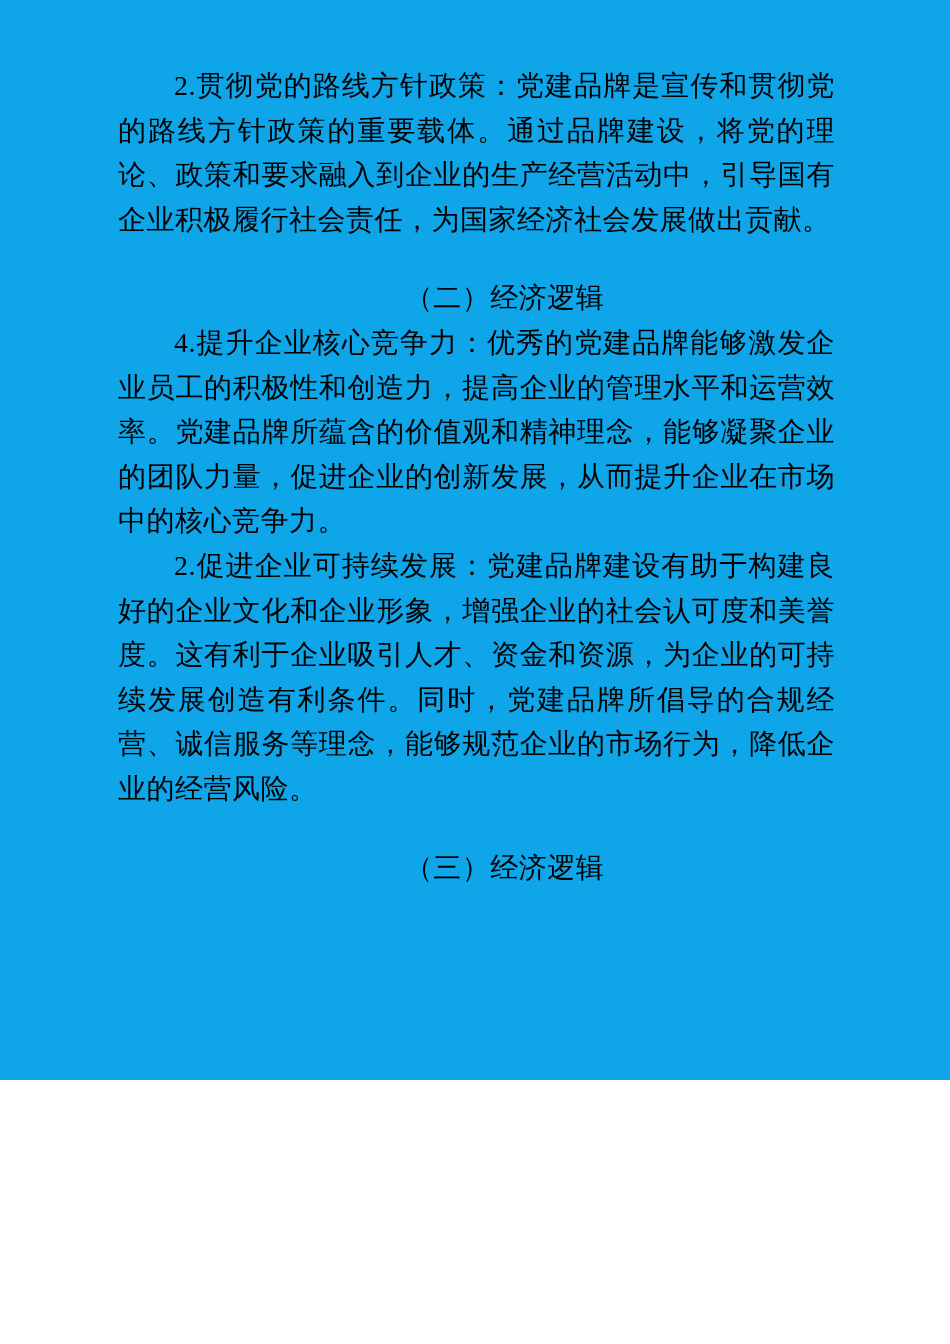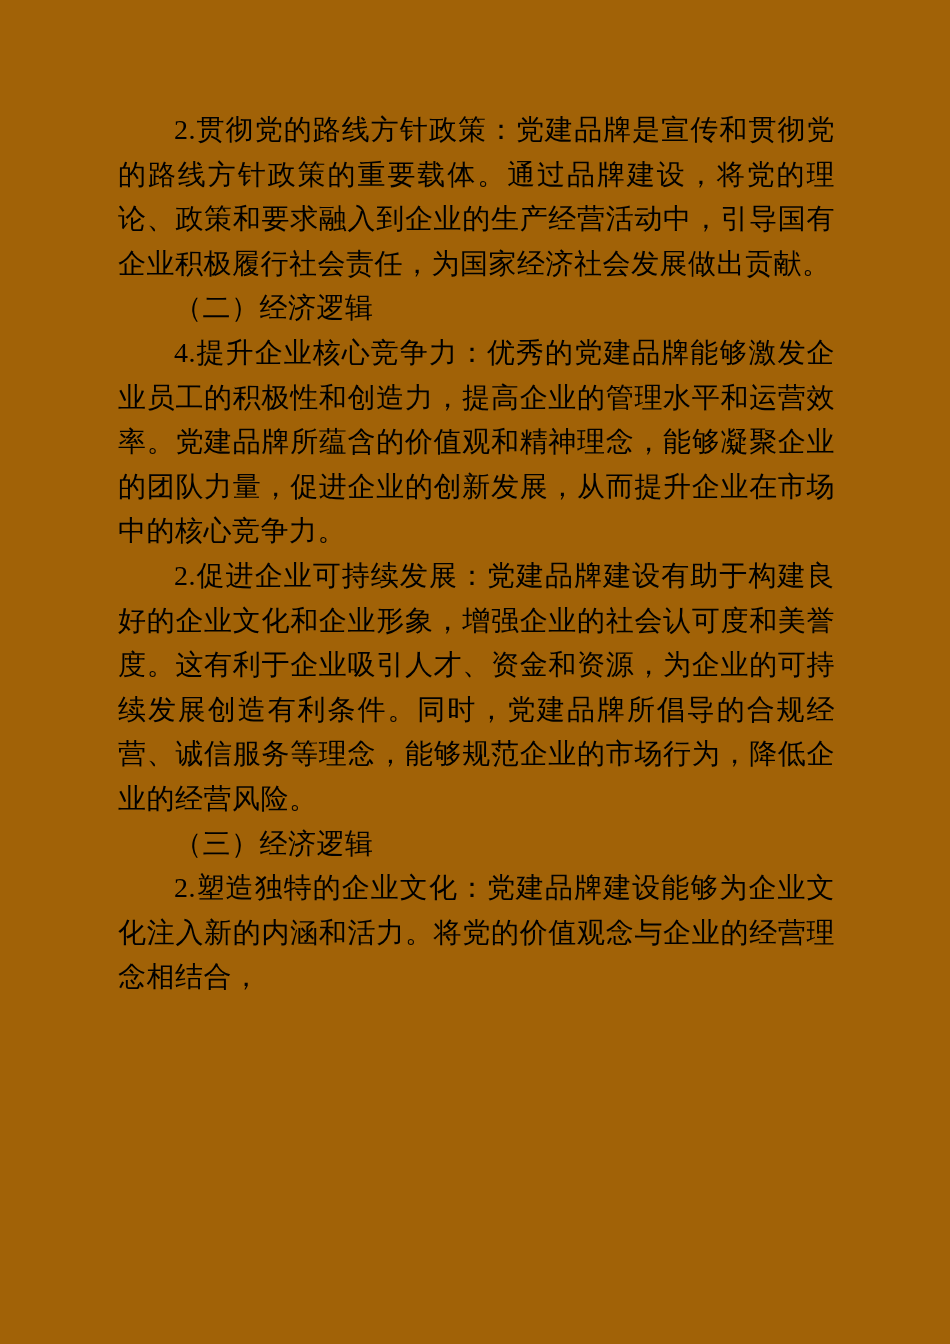--- a/index.html
+++ b/index.html
@@ -3,47 +3,47 @@
 <meta charset="utf-8">
 <style>
   html, body {
     margin: 0;
     padding: 0;
     background: #ffffff;
   }
   .page {
     position: relative;
     width: 950px;
-    height: 1344px;
+    height: 1080px;
     box-sizing: border-box;
-    background: #a16207;
-    padding: 108px 115px 0 118px;
+    background: #0ea5e9;
+    padding: 64px 115px 0 118px;
     overflow: hidden;
     font-family: "Liberation Serif", serif;
   }
   .doc p {
     margin: 0;
     padding: 0;
     font-size: 28px;
     line-height: 44.6px;
     color: #000000;
     text-indent: 2em;
     text-align: justify;
     word-break: break-all;
     letter-spacing: 0.5px;
   }
   .doc p.heading {
-    text-align: left;
+    text-align: center;
+    margin-top: 34px;
   }
 </style>
 </head>
 <body>
 
 <div class="page">
   <div class="doc">
     <p>2.贯彻党的路线方针政策：党建品牌是宣传和贯彻党的路线方针政策的重要载体。通过品牌建设，将党的理论、政策和要求融入到企业的生产经营活动中，引导国有企业积极履行社会责任，为国家经济社会发展做出贡献。</p>
     <p class="heading">（二）经济逻辑</p>
     <p>4.提升企业核心竞争力：优秀的党建品牌能够激发企业员工的积极性和创造力，提高企业的管理水平和运营效率。党建品牌所蕴含的价值观和精神理念，能够凝聚企业的团队力量，促进企业的创新发展，从而提升企业在市场中的核心竞争力。</p>
     <p>2.促进企业可持续发展：党建品牌建设有助于构建良好的企业文化和企业形象，增强企业的社会认可度和美誉度。这有利于企业吸引人才、资金和资源，为企业的可持续发展创造有利条件。同时，党建品牌所倡导的合规经营、诚信服务等理念，能够规范企业的市场行为，降低企业的经营风险。</p>
     <p class="heading">（三）经济逻辑</p>
-    <p>2.塑造独特的企业文化：党建品牌建设能够为企业文化注入新的内涵和活力。将党的价值观念与企业的经营理念相结合，</p>
   </div>
 </div>
 
 </body></html>

